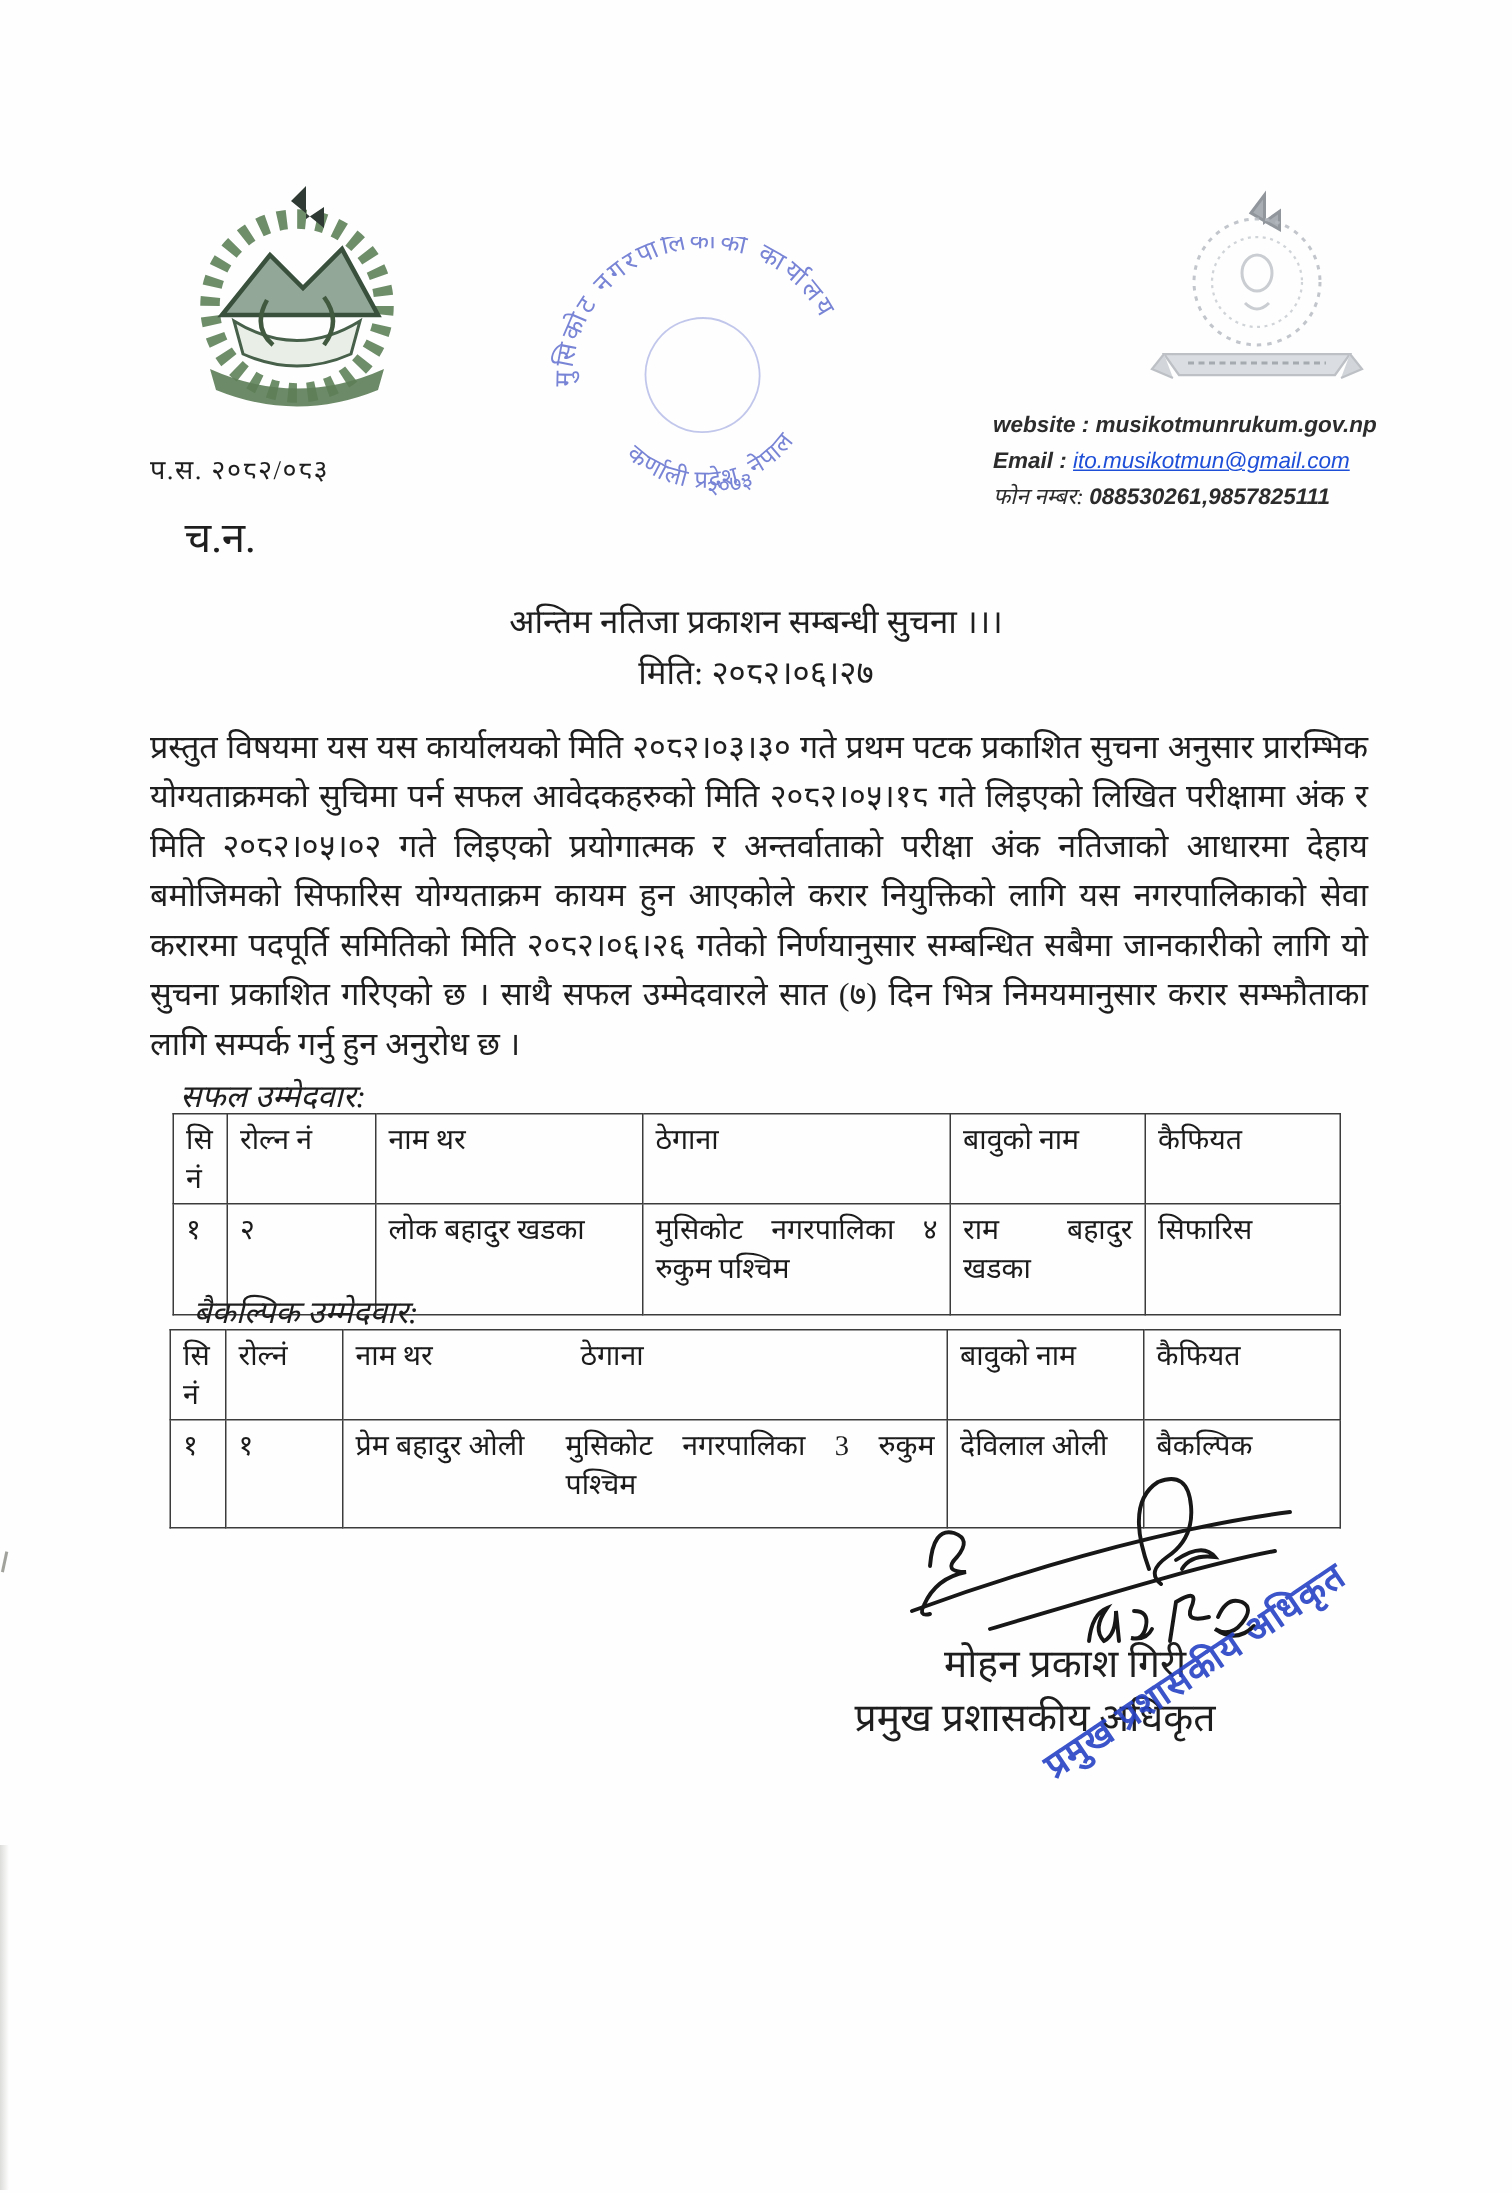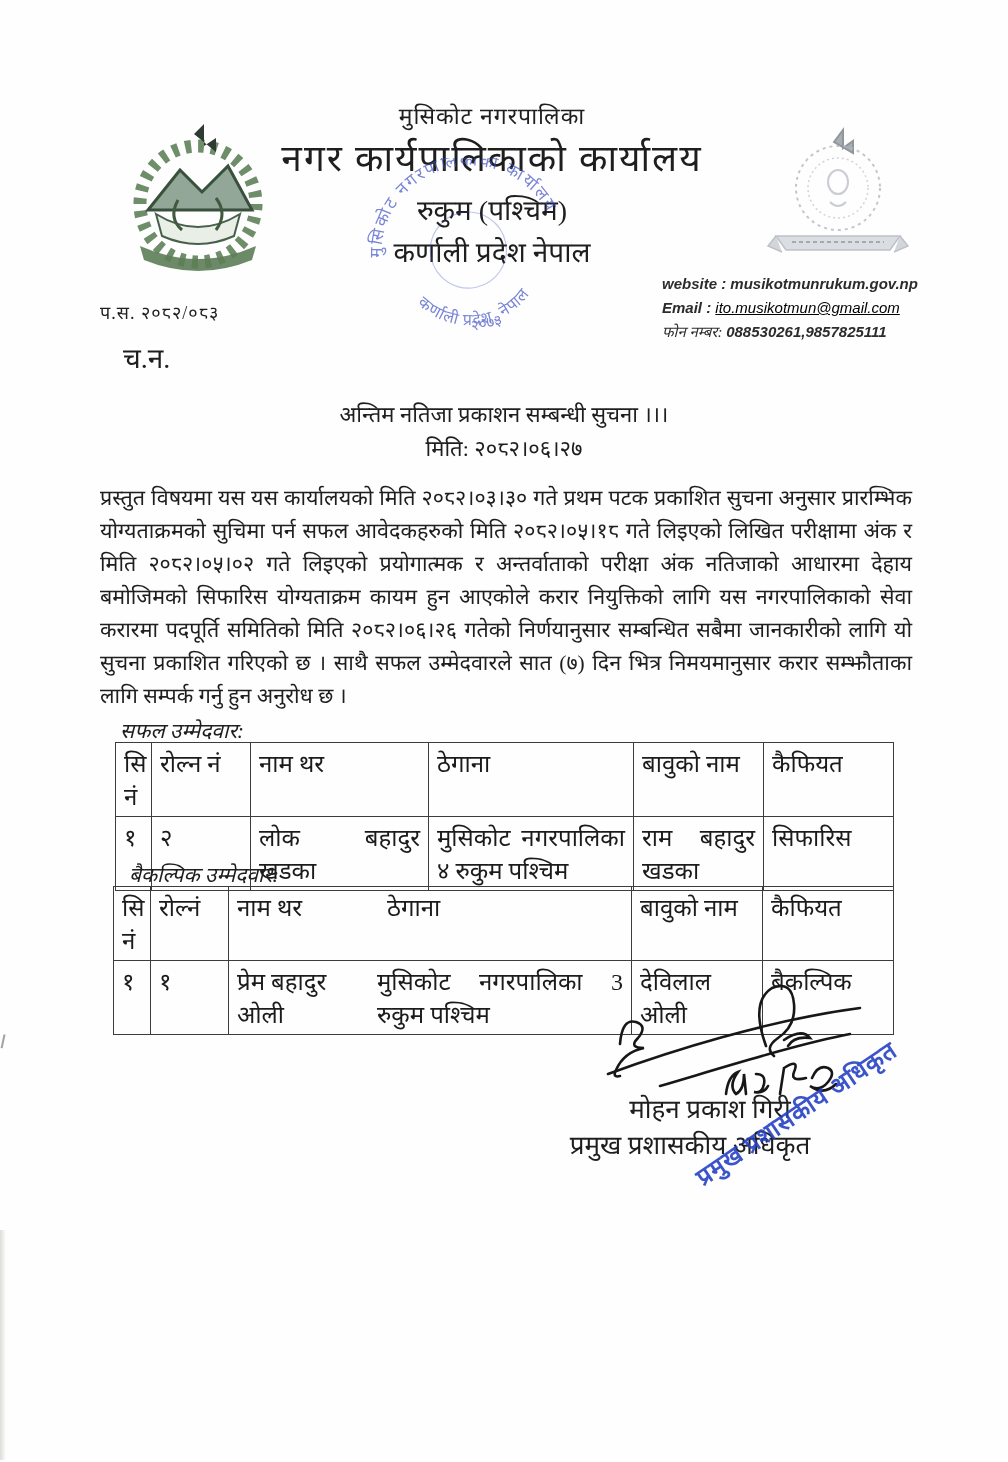--- a/index.html
+++ b/index.html
@@ -27,40 +27,40 @@
 
   .emblem-left{position:absolute;left:110px;top:118px;}
   .emblem-right{position:absolute;left:758px;top:124px;opacity:.75;}
 
   .stamp-header{position:absolute;left:352px;top:158px;opacity:.85;pointer-events:none;}
 
   .contact{position:absolute;left:662px;top:272px;
     font-family:"Liberation Sans","DejaVu Sans",sans-serif;
     font-style:italic;font-size:15px;color:#2c2c2c;line-height:24px;white-space:nowrap;}
   .contact b{font-weight:700;}
-  .contact .email-addr{color:#000000;text-decoration:underline;}
+  .contact .email-addr{color:#1d4ed8;text-decoration:underline;}
   .contact .ne{font-family:"Liberation Serif","DejaVu Sans",serif;}
 
   .refno{position:absolute;left:100px;top:300px;font-size:18px;letter-spacing:1px;}
   .dispatch{position:absolute;left:100px;top:338px;font-size:28px;margin-left:23px;}
 
   
   .subject{position:absolute;left:0;top:398px;width:100%;text-align:center;font-size:22px;}
   .subject-date{position:absolute;left:0;top:432px;width:100%;text-align:center;font-size:22px;}
 
   
   .body-par{position:absolute;left:100px;top:482px;width:812px;
     font-size:21.5px;line-height:33px;text-align:justify;text-justify:inter-word;}
 
   
   .tbl-title{position:absolute;font-size:21px;font-style:italic;}
   .t1-title{left:120px;top:716px;}
   .t2-title{left:129px;top:860px;}
   table.doc{position:absolute;border-collapse:collapse;table-layout:fixed;
-    font-size:24px;color:#1b1b1b;padding-left:30px;}
+    font-size:19px;color:#1b1b1b;padding-left:30px;}
   table.doc td{border:1.4px solid #3c3c3c;padding:3px 8px 4px 8px;vertical-align:top;}
   .t1{left:115px;top:742px;width:778px;}
   .t2{left:113px;top:886px;width:780px;}
   td.jst{text-align:justify;}
   .merged-flex{display:flex;}
   .merged-name{flex:0 0 140px;}
   .merged-addr{flex:1;text-align:justify;}
   .hdr-merged{display:flex;}
   .hdr-merged .h-name{flex:0 0 150px;}
 
@@ -101,26 +101,20 @@
         <circle cx="80" cy="64" r="30" stroke-width="1.5" stroke-dasharray="2 3" opacity=".6"></circle>
         <ellipse cx="80" cy="58" rx="10" ry="12" stroke-width="2" opacity=".7"></ellipse>
         <path d="M72 78 q8 8 16 0" stroke-width="2" opacity=".7"></path>
         <path d="M18 112 h124 l-10 14 h-104 z" fill="#cfd3d8" stroke="#a8adb4" stroke-width="1.5"></path>
         <path d="M18 112 l-8 10 l14 6 M142 112 l8 10 l-14 6" fill="#c4c9cf" stroke="#a8adb4" stroke-width="1.5"></path>
         <path d="M34 118 h92" stroke="#888f98" stroke-width="2" stroke-dasharray="4 3"></path>
       </g>
     </svg>
   </div>
 
-  <div class="hdr-center">
-    <div class="muni">मुसिकोट नगरपालिका</div>
-    <div class="office">नगर कार्यपालिकाको कार्यालय</div>
-    <div class="district">रुकुम (पश्चिम)</div>
-    <div class="province">कर्णाली प्रदेश नेपाल</div>
-  </div>
 
   <div class="stamp-header">
     <svg width="235" height="185" viewBox="0 0 235 185">
       <defs>
         <path id="arcTop" d="M 30 105 A 88 88 0 1 1 205 105"></path>
         <path id="arcBot" d="M 45 108 A 74 74 0 0 0 190 108"></path>
       </defs>
       <g transform="rotate(-12 117 95)" fill="#3a4cc2" opacity=".8" font-family="&quot;Liberation Serif&quot;,&quot;DejaVu Sans&quot;,serif">
         <text font-size="17" letter-spacing="2">
           <textPath href="#arcTop" startOffset="8%">मुसिकोट नगरपालिकाको कार्यालय</textPath>

